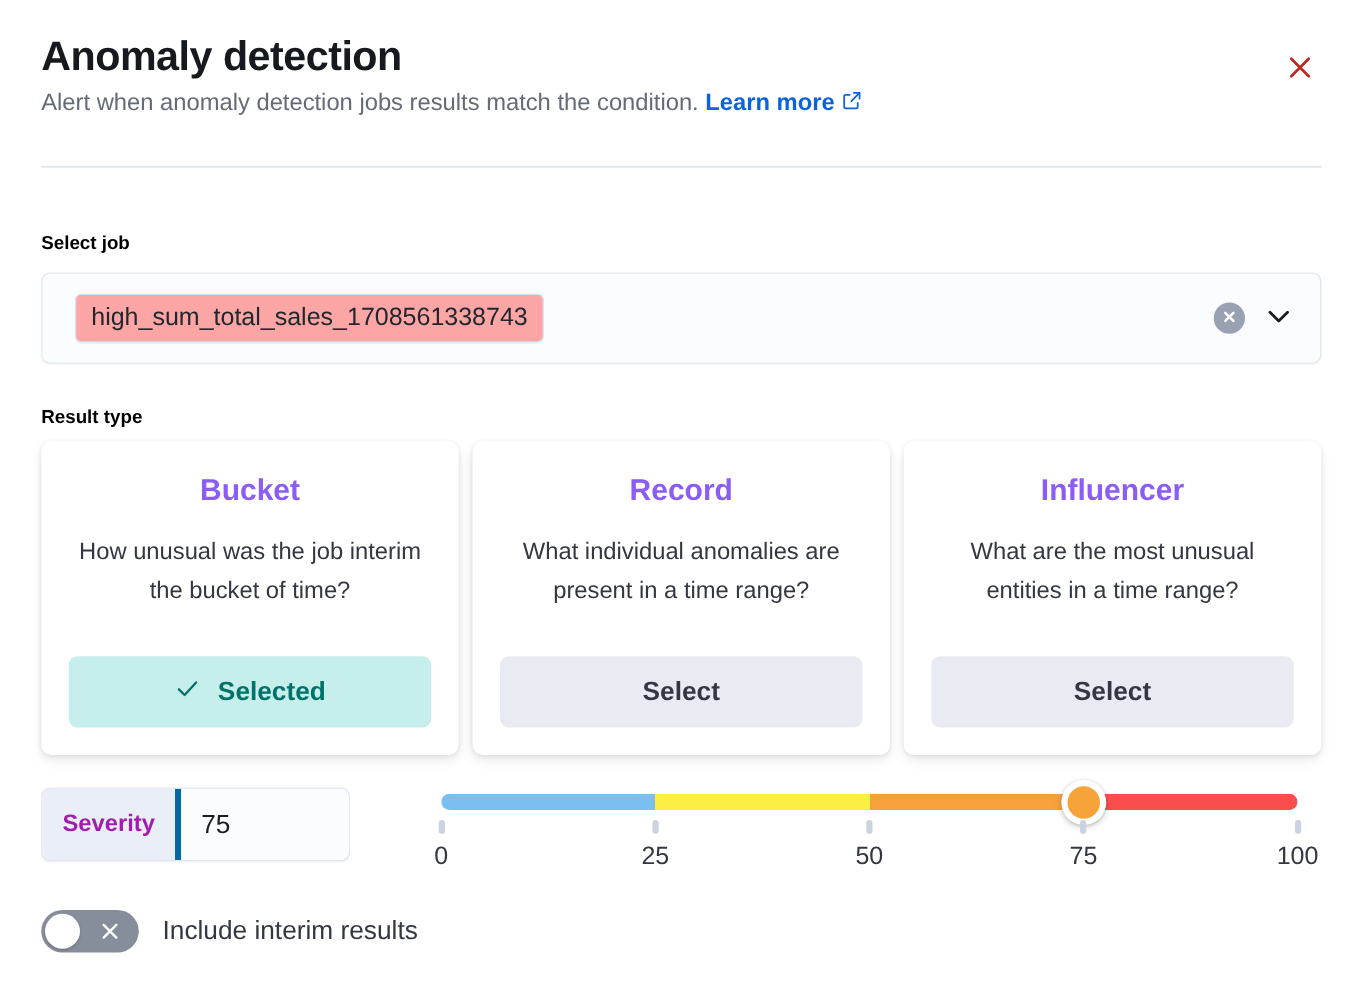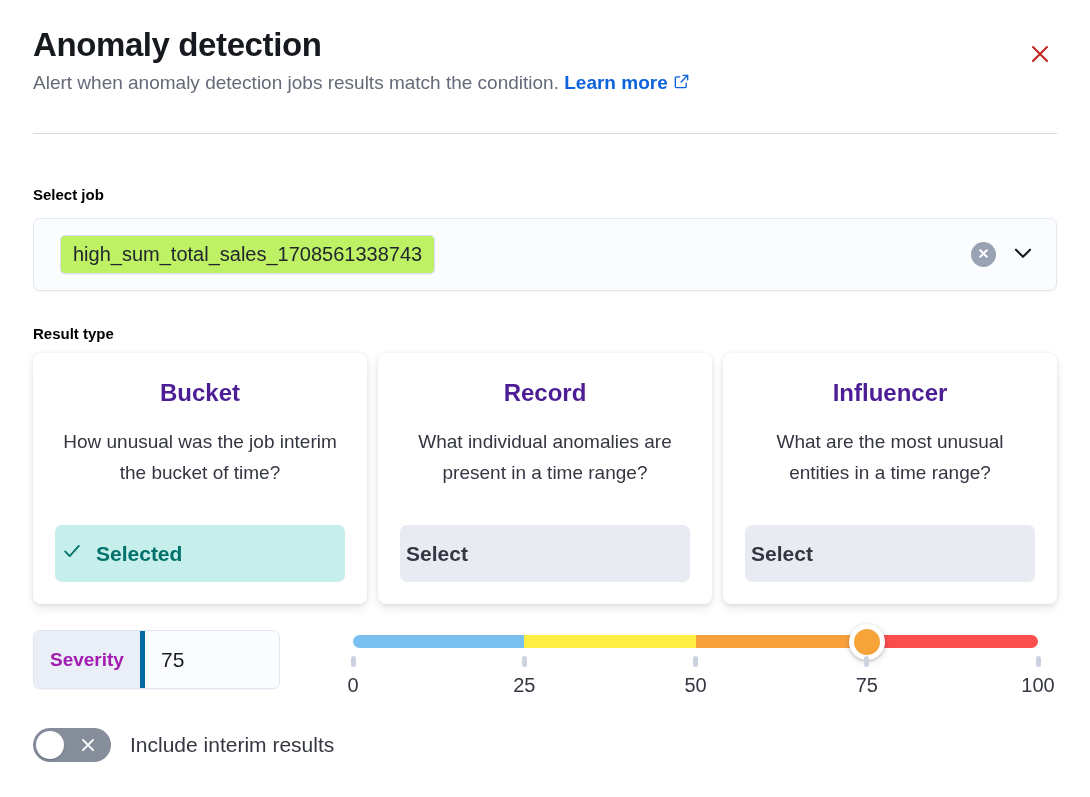--- a/index.html
+++ b/index.html
@@ -109,21 +109,21 @@
     box-shadow: 0 1px 1px rgba(30,40,60,0.04);
     display: flex;
     align-items: center;
     padding: 0 14px 0 26px;
   }
   .job-pill {
     display: inline-flex;
     align-items: center;
     height: 37px;
     padding: 0 12px;
-    background: #bef264;
+    background: #fca5a5;
     border: 1px solid #d6def0;
     border-radius: 5px;
     font-size: 20px;
     color: #22262e;
     box-shadow: 0 1px 1px rgba(30,40,60,0.05);
   }
   .combo-actions {
     margin-left: auto;
     display: flex;
     align-items: center;
@@ -180,21 +180,21 @@
     box-sizing: border-box;
     height: 251px;
     display: flex;
     flex-direction: column;
     align-items: center;
     cursor: pointer;
   }
   .card-title {
     font-size: 24px;
     font-weight: bold;
-    color: #4c1d95;
+    color: #8b5cf6;
     margin: 2px 0 0;
     text-align: center;
   }
   .card-desc {
     margin-top: 19px;
     font-size: 19px;
     line-height: 31px;
     color: #343741;
     text-align: center;
     font-weight: 400;
@@ -203,21 +203,21 @@
     margin-top: auto;
     width: 100%;
     height: 57px;
     border: none;
     border-radius: 7px;
     font-size: 21px;
     font-weight: bold;
     cursor: pointer;
     display: flex;
     align-items: center;
-    justify-content: flex-start;
+    justify-content: center;
     gap: 13px;
     font-family: "Liberation Sans", sans-serif;
   }
   .card-btn.unselected {
     background: #e9ebf3;
     color: #343741;
   }
   .card-btn.selected {
     background: #c6eeea;
     color: #00726b;

